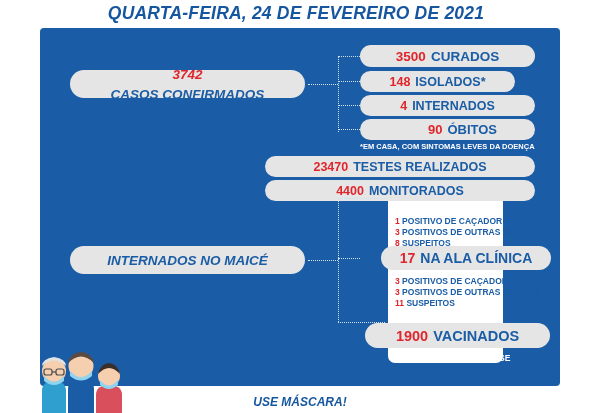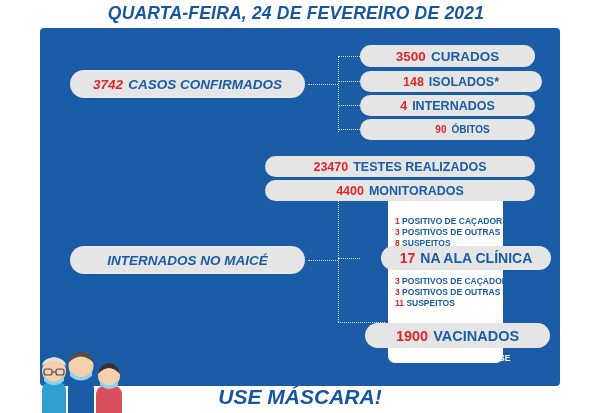--- a/index.html
+++ b/index.html
@@ -64,36 +64,37 @@
   
   #pill-confirmados {
     left: 30px;
     top: 42px;
     width: 235px;
     height: 28px;
     border-radius: 14px;
     font-size: 13.5px;
     font-style: italic;
     gap: 5px;
+    flex-direction: column;
   }
   #pill-curados {
     left: 320px; top: 17px; width: 175px; height: 22px;
     font-size: 13.5px; gap: 5px;
   }
   #pill-isolados {
-    left: 320px; top: 43px; width: 182px; height: 21px;
+    left: 320px; top: 43px; width: 155px; height: 21px;
     font-size: 12.5px; gap: 5px;
   }
   #pill-internados {
     left: 320px; top: 67px; width: 175px; height: 21px;
     font-size: 12.5px; gap: 5px;
   }
   #pill-obitos {
     left: 320px; top: 91px; width: 175px; height: 21px;
-    font-size: 10px; gap: 5px; padding-left: 30px;
+    font-size: 13px; gap: 5px; padding-left: 30px;
   }
   #note-casa {
     position: absolute;
     left: 320px; top: 114px; width: 200px;
     font-size: 7.5px;
     color: #ffffff;
     font-weight: bold;
   }
   #pill-testes {
     left: 225px; top: 128px; width: 270px; height: 21px;
@@ -173,21 +174,21 @@
     border-left: 1.5px dotted #cfe0f0;
     width: 0;
   }
 
   
   #footer-text {
     position: absolute;
     left: 0; bottom: 4px;
     width: 600px;
     text-align: center;
-    font-size: 21px;
+    font-size: 12px;
     font-weight: bold;
     font-style: italic;
     color: #15569e;
   }
   #people {
     position: absolute;
     left: 30px;
     bottom: 0;
     width: 130px;
     height: 80px;
@@ -227,20 +228,21 @@
   <div class="pill" id="pill-internados">
     <span class="num">4</span>
     <span class="lbl">INTERNADOS</span>
   </div>
 
   <div class="pill" id="pill-obitos">
     <span class="num">90</span>
     <span class="lbl">ÓBITOS</span>
   </div>
 
+  <div id="note-casa">*EM CASA, COM SINTOMAS LEVES DA DOENÇA</div>
 
   <div class="pill" id="pill-testes">
     <span class="num">23470</span>
     <span class="lbl">TESTES REALIZADOS</span>
   </div>
 
   <div class="pill" id="pill-monitorados">
     <span class="num">4400</span>
     <span class="lbl">MONITORADOS</span>
   </div>

